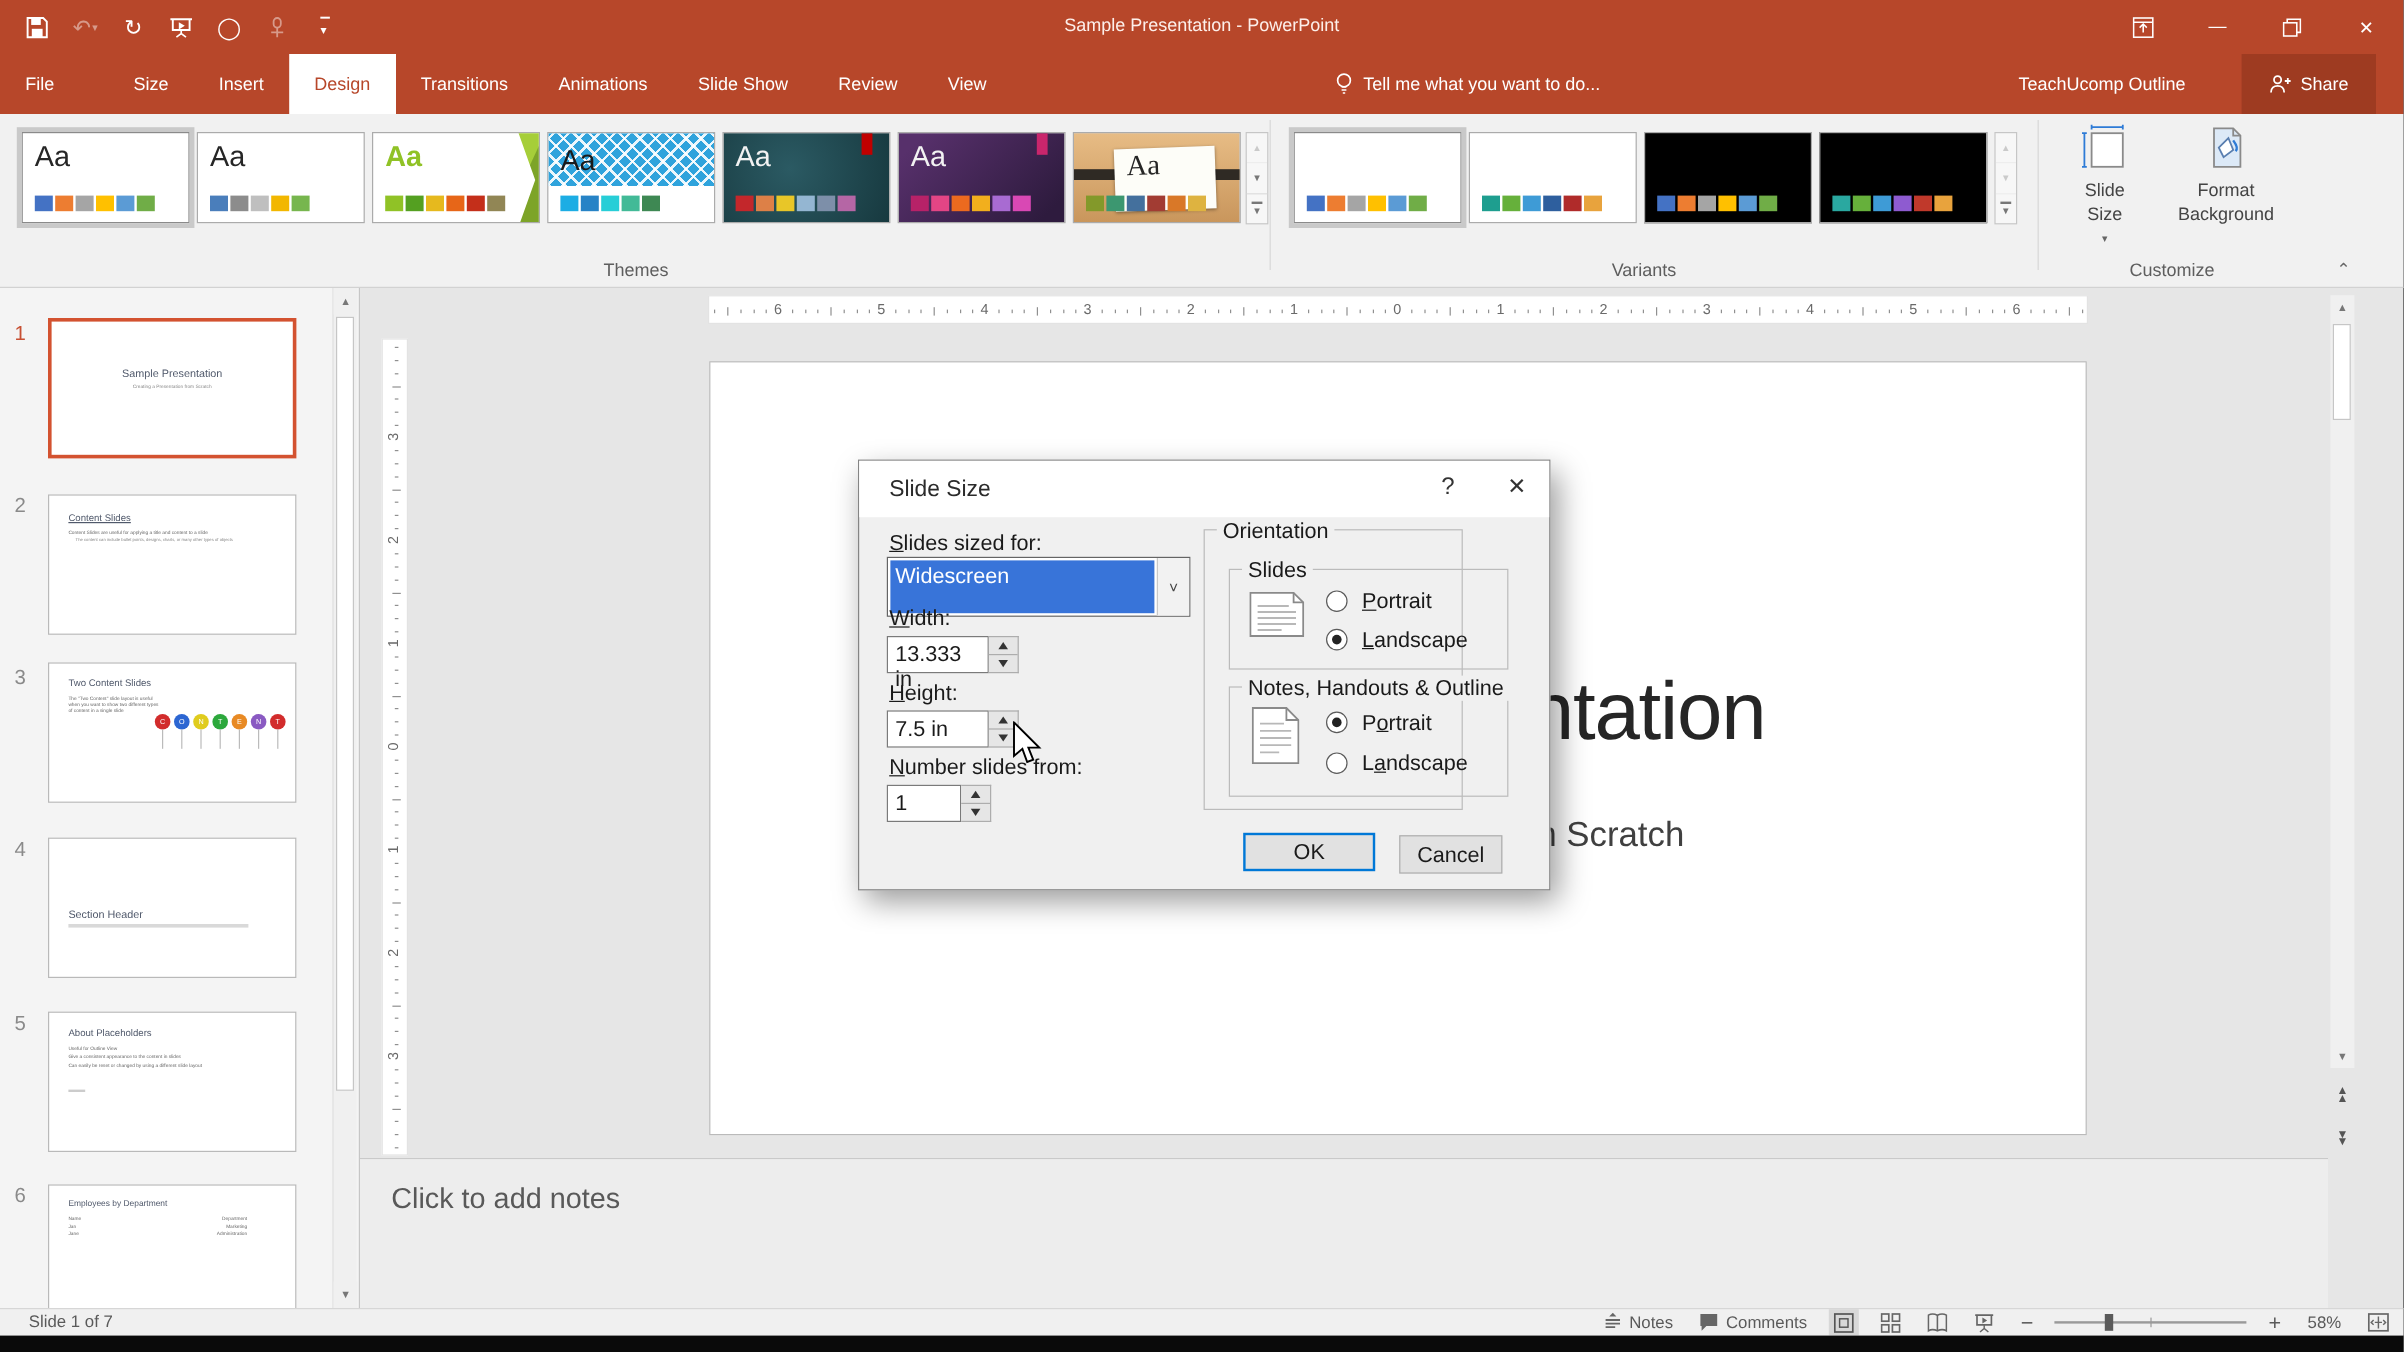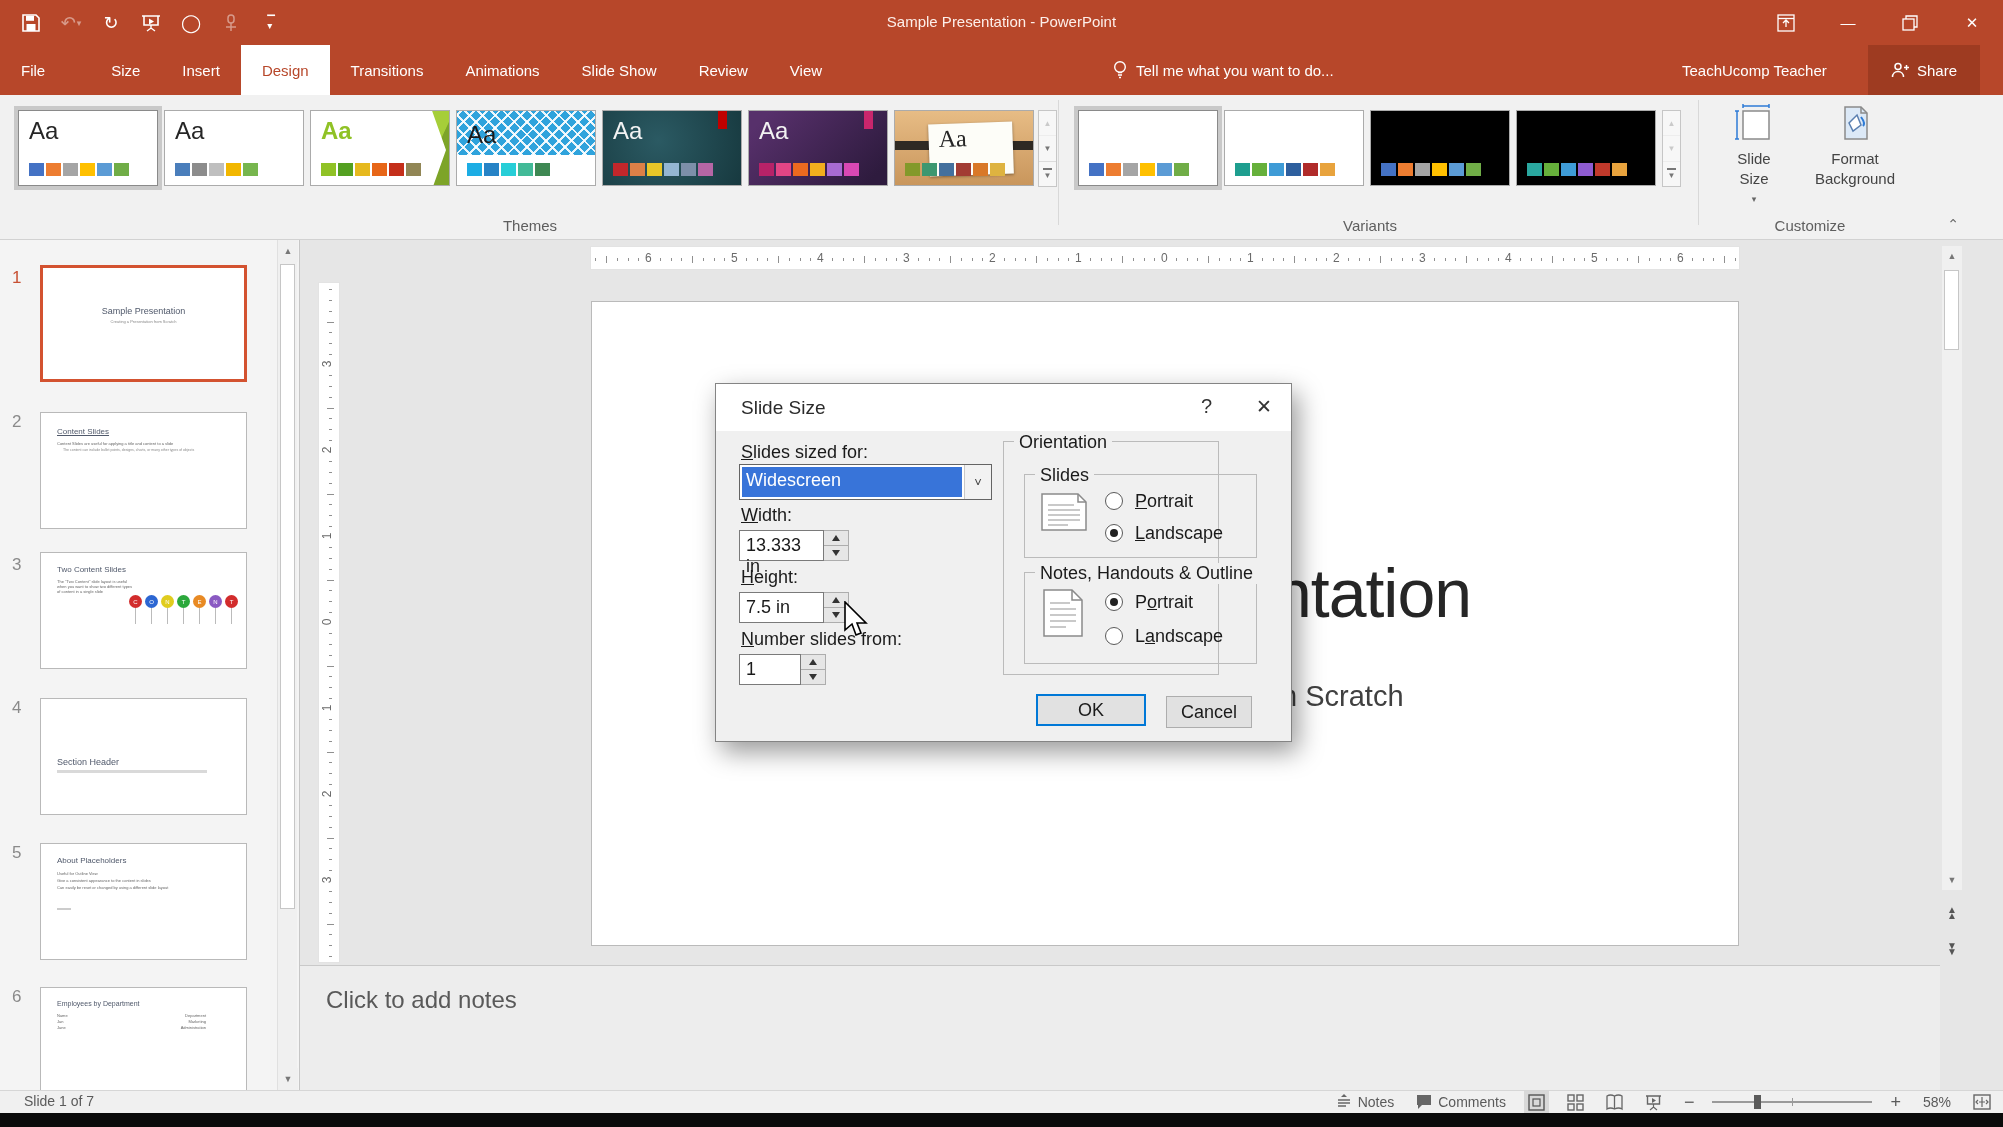--- a/index.html
+++ b/index.html
@@ -109,21 +109,21 @@
   #blackstrip { left:0; top:1113px; width:2003px; height:14px; background:#0A0A0A; }
 
   
   #dialog { left:715px; top:383px; width:577px; height:359px; background:#F0F0F0; border:1px solid #848484;
     box-shadow:6px 10px 24px rgba(0,0,0,.4); z-index:50; font-size:18px; color:#1A1A1A; }
   .dlg-titlebar { position:absolute; left:0; top:0; width:100%; height:47px; background:#FFF; }
   .dlg-title { position:absolute; left:25px; top:13px; font-size:19px; color:#2B2B2B; }
   .dlg-help { position:absolute; left:485px; top:11px; font-size:20px; color:#333; }
   .dlg-close { position:absolute; left:540px; top:11px; font-size:19px; color:#333; }
   .dlg-label { position:absolute; font-size:18px; }
-  .combo { position:absolute; left:23px; top:80px; width:253px; height:36px; border:1px solid #646464; background:#FFF; display:flex; }
+  .combo { position:absolute; left:23px; top:80px; width:253px; height:50px; border:1px solid #646464; background:#FFF; display:flex; }
   .combo .sel { flex:1; margin:2px; background:#3874D9; color:#FFF; padding:3px 4px; font-size:18px; }
   .combo .chev { width:27px; border-left:1px solid #C8C8C8; background:#F2F2F2; color:#444; display:flex; align-items:center; justify-content:center; font-size:13px; }
   .field { position:absolute; height:31px; background:#FFF; border:1px solid #7A7A7A; font-size:18px; padding:4px 6px; }
   .spin { position:absolute; width:25px; height:31px; border:1px solid #ADADAD; border-left:none; background:#E6E6E6; display:flex; flex-direction:column; }
   .spin div { flex:1; display:flex; align-items:center; justify-content:center; border-bottom:1px solid #ADADAD; }
   .spin div:last-child { border-bottom:none; }
   .spin .tri-up { width:0; height:0; border-left:4px solid transparent; border-right:4px solid transparent; border-bottom:6px solid #333; }
   .spin .tri-dn { width:0; height:0; border-left:4px solid transparent; border-right:4px solid transparent; border-top:6px solid #333; }
   .groupbox { position:absolute; border:1px solid #BBBBBB; }
   .groupbox > .gb-label { position:absolute; top:-10px; left:10px; background:#F0F0F0; padding:0 5px; font-size:18px; }
@@ -197,21 +197,21 @@
       <div class="rtab">Review</div>
       <div class="rtab">View</div>
     </div>
     <div class="tellme">
       <svg width="16" height="20" viewBox="0 0 16 20">
           <circle cx="8" cy="7" r="5.3" fill="none" stroke="#fff" stroke-width="1.4"></circle>
           <path d="M6 12.5h4M6 15h4M7 17.5h2" stroke="#fff" stroke-width="1.4"></path>
         </svg>
       <span>Tell me what you want to do...</span>
     </div>
-    <div class="account">TeachUcomp Teacher</div>
+    <div class="account">TeachUcomp Outline</div>
     <div class="sharebtn">
       <svg width="18" height="18" viewBox="0 0 18 18">
           <circle cx="7" cy="5.5" r="3" fill="none" stroke="#fff" stroke-width="1.5"></circle>
           <path d="M1.5 16c0-3.5 2.5-5.5 5.5-5.5s5.5 2 5.5 5.5" fill="none" stroke="#fff" stroke-width="1.5"></path>
           <path d="M13 6.5h5M15.5 4v5" stroke="#fff" stroke-width="1.5"></path>
         </svg>
       <span>Share</span>
     </div>
   </div>
 

